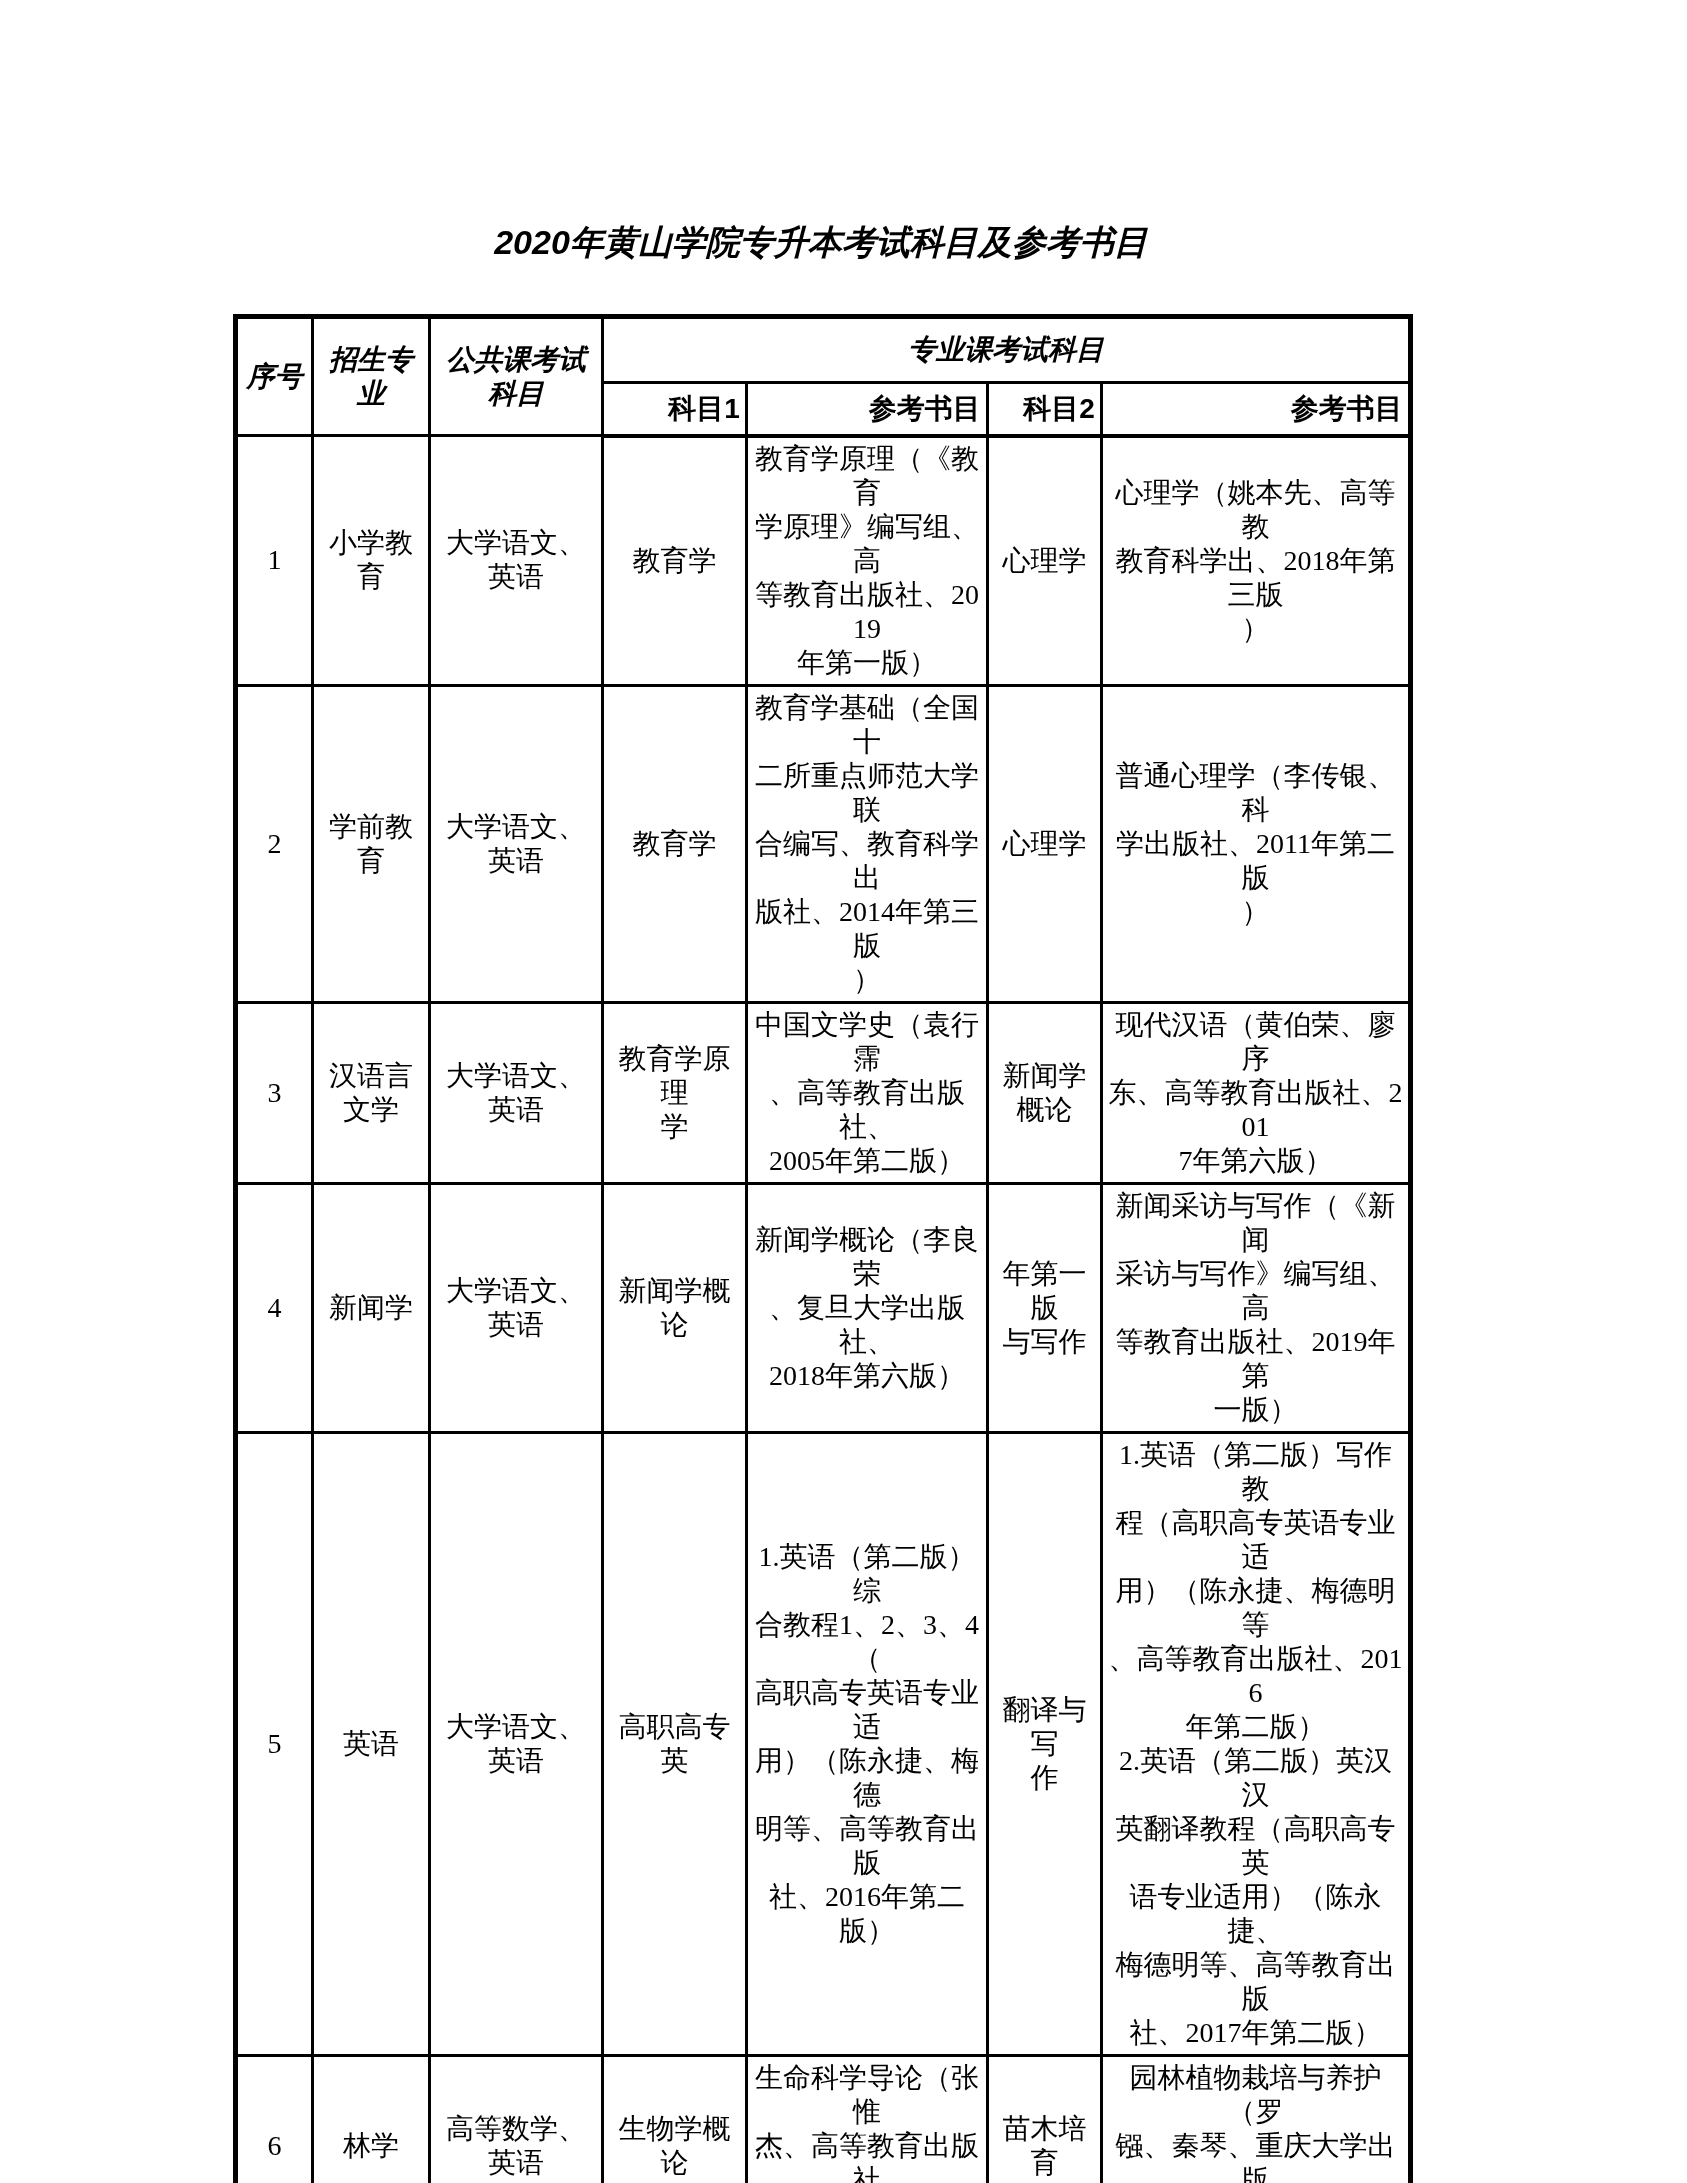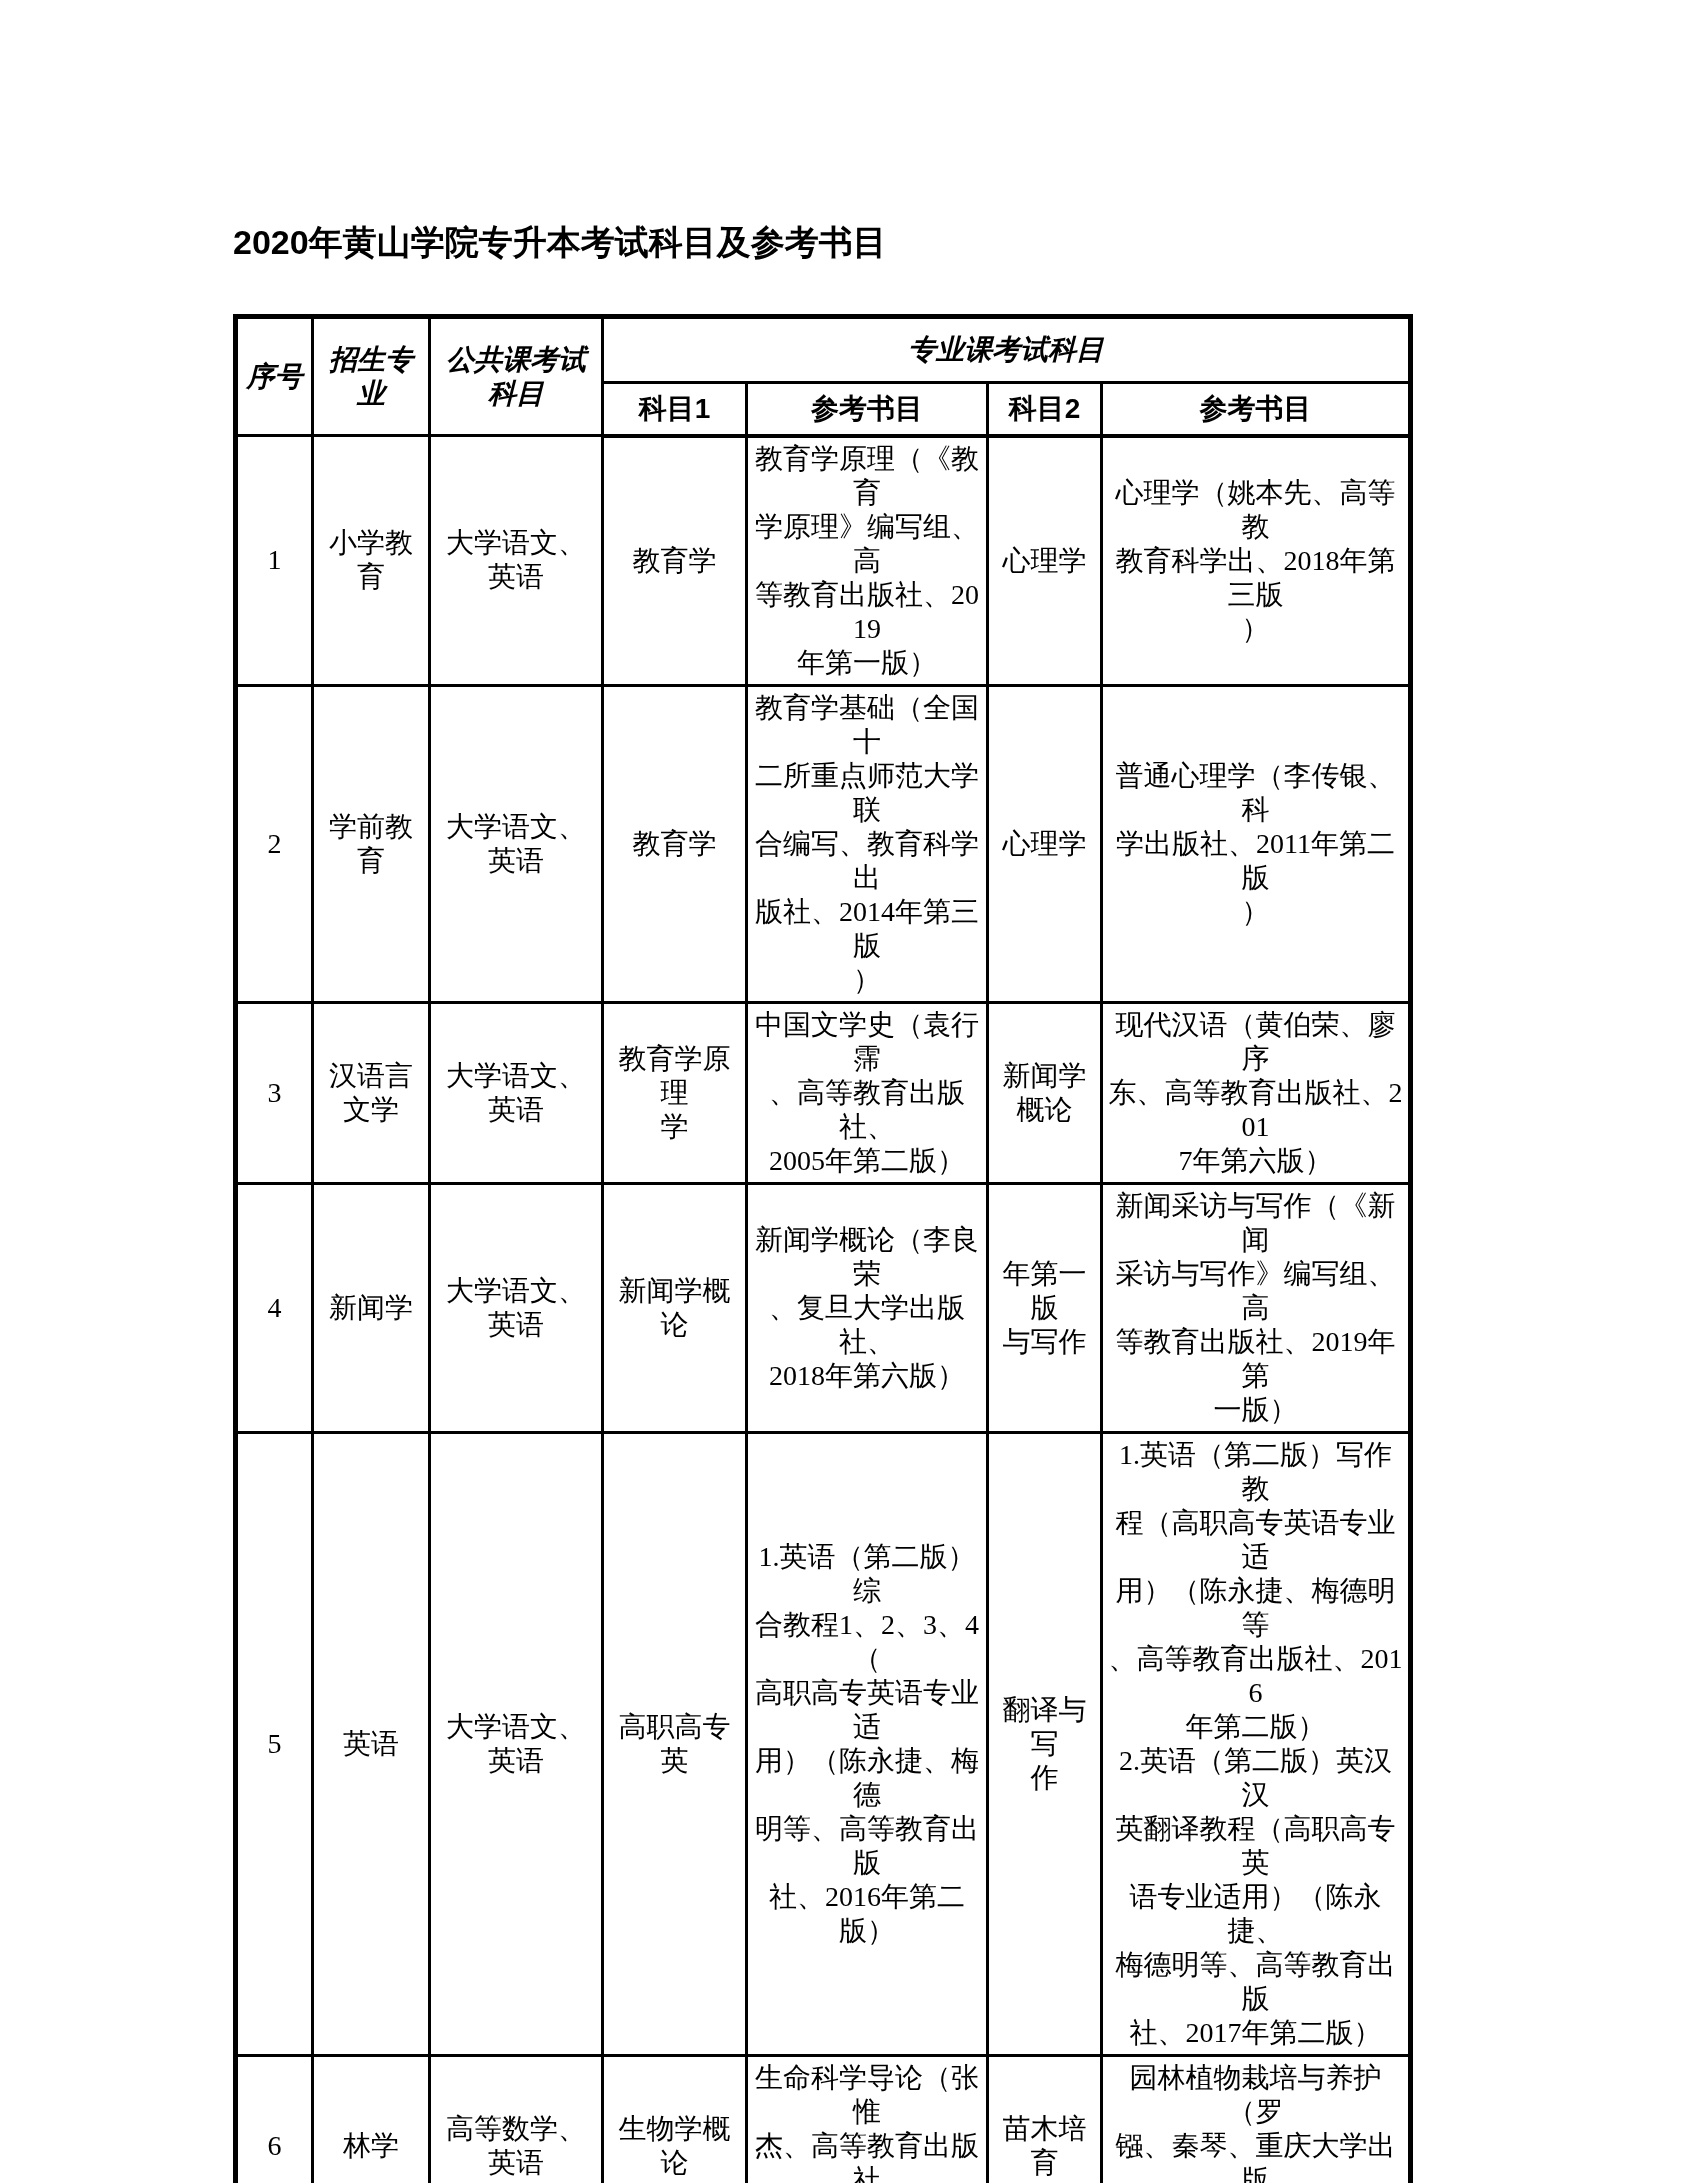--- a/index.html
+++ b/index.html
@@ -9,25 +9,27 @@
     height:2183px;
     background:#ffffff;
     color:#000000;
     font-family:"Liberation Serif","DejaVu Serif",serif;
   }
   .doc-title{
     position:absolute;
     left:233px;
     top:222px;
     width:1176px;
+    text-align:center;
     font-family:"Liberation Sans","DejaVu Sans",sans-serif;
     font-weight:700;
     font-size:34px;
     line-height:1.2;
     white-space:pre-wrap;
+    font-style:italic;
   }
   table.exam{
     position:absolute;
     left:233px;
     top:314px;
     width:1176px;
     border-collapse:collapse;
     table-layout:fixed;
     border:5.3px solid #000000;
   }
@@ -35,21 +37,21 @@
     border:3.3px solid #000000;
     text-align:center;
     vertical-align:middle;
     padding:4px 5.3px;
     font-size:28px;
     line-height:34px;
     white-space:pre-wrap;
     word-break:break-all;
     overflow:hidden;
   }
-  table.exam thead tr.h2 th{border-bottom-width:4.6px;}
+  table.exam thead tr.h2 th{border-bottom-width:4.6px;text-align:right;}
   table.exam th{
     font-family:"Liberation Sans","DejaVu Sans",sans-serif;
     font-weight:700;
   }
   td.bold{
     font-family:"Liberation Sans","DejaVu Sans",sans-serif;
     font-weight:400;
   }
   td.ref{
     font-size:25px;

